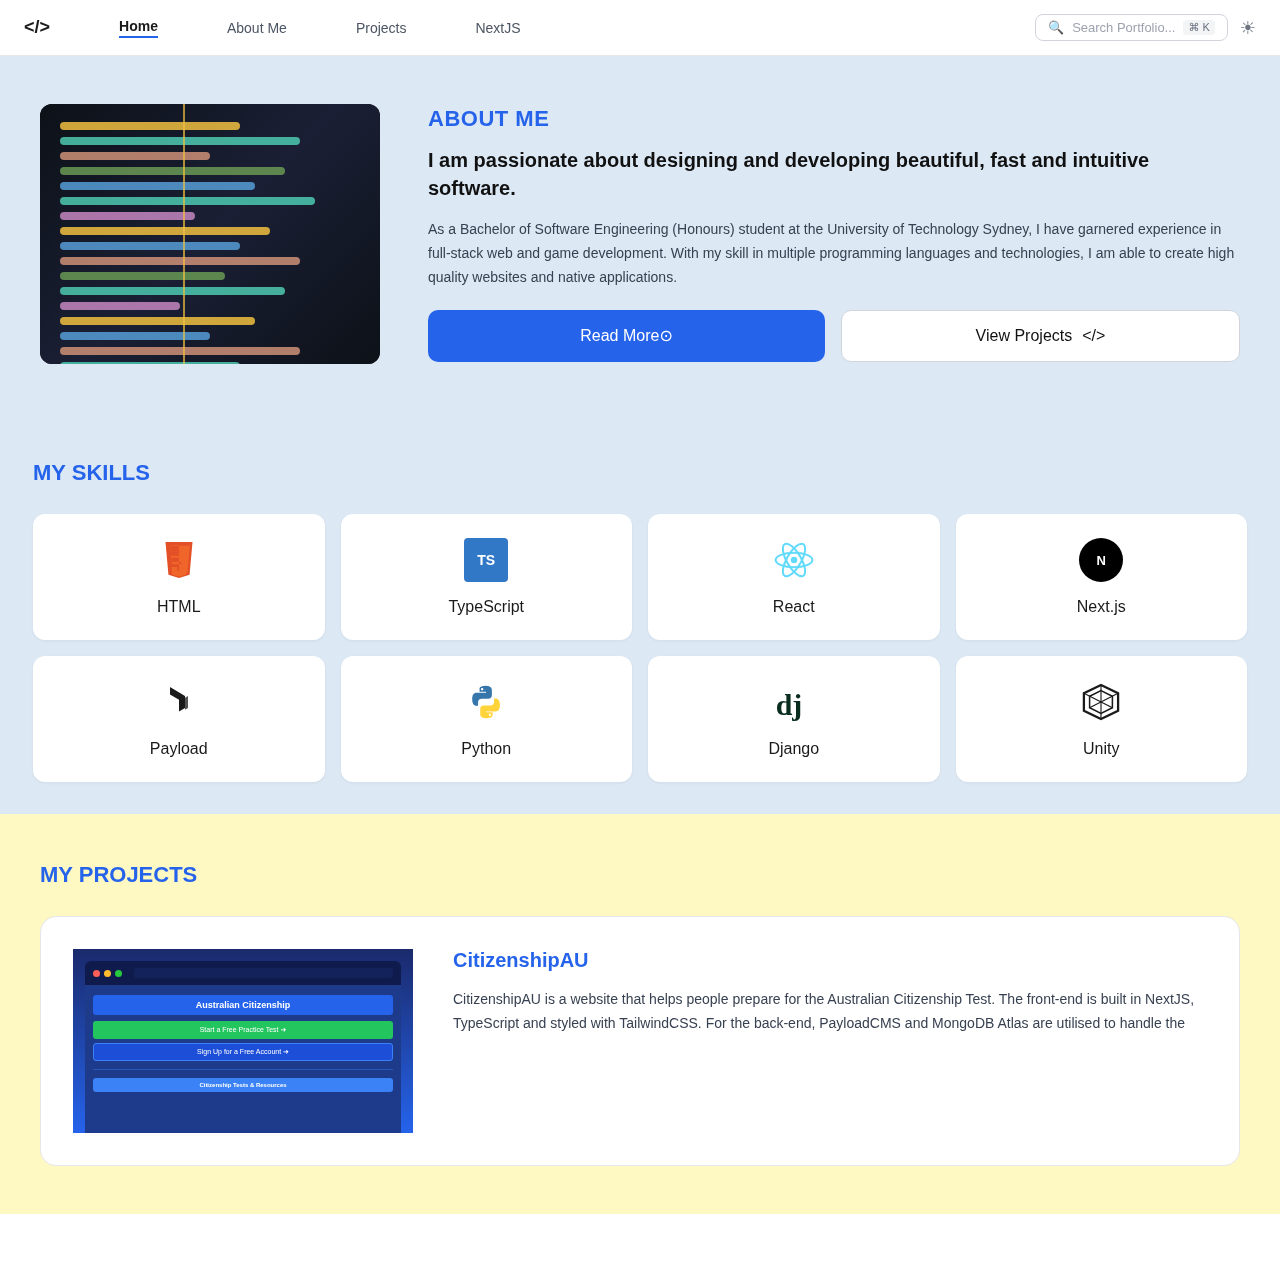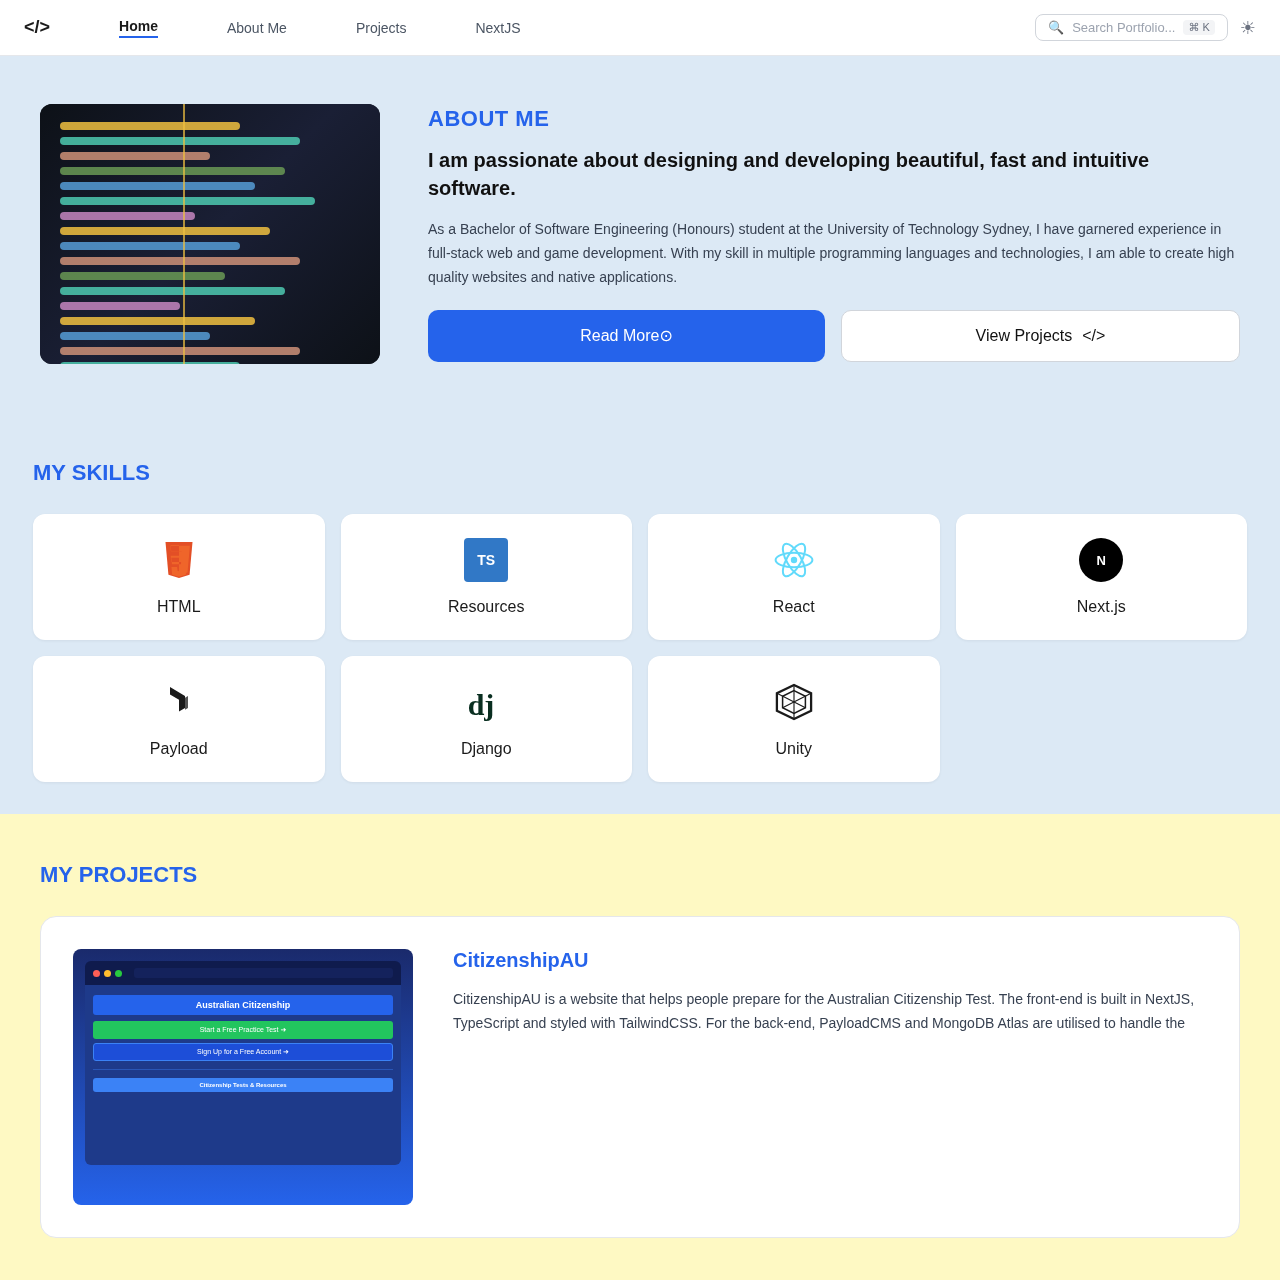--- a/index.html
+++ b/index.html
@@ -66,21 +66,21 @@
     }
     .skill-icon { width: 44px; height: 44px; display: flex; align-items: center; justify-content: center; font-size: 28px; flex-shrink: 0; }
     .and-more { text-align: right; font-size: 16px; color: #9ca3af; padding: 16px 0 4px; }
 
     
     .projects-section { background: #fef9c3; padding: 48px 40px; }
     .project-card {
       border: 1px solid #e5e7eb; border-radius: 16px; padding: 32px;
       display: flex; gap: 40px; align-items: flex-start; background: #fff;
     }
-    .project-img { width: 340px; height: 256px; border-radius: 8px; overflow: hidden; flex-shrink: 0; background: #1a1f3c; }
+    .project-img { width: 340px; height: 184px; border-radius: 0; overflow: hidden; flex-shrink: 0; background: #1a1f3c; }
     .project-img-inner { width: 100%; height: 100%; background: linear-gradient(180deg, #1a2a6c 0%, #2563eb 100%); padding: 12px; }
     .project-browser-bar { background: #0f1b4d; border-radius: 6px 6px 0 0; height: 24px; display: flex; align-items: center; padding: 0 8px; gap: 4px; }
     .browser-dot { width: 7px; height: 7px; border-radius: 50%; }
     .project-content { flex: 1; }
     .project-name { font-size: 20px; font-weight: 700; color: #2563eb; margin-bottom: 16px; }
     .project-desc { font-size: 14px; color: #374151; line-height: 1.7; }
     .ts-icon { background: #3178c6; color: #fff; border-radius: 4px; font-size: 14px; font-weight: 800; width: 44px; height: 44px; display: flex; align-items: center; justify-content: center; }
     .nextjs-icon { background: #000; color: #fff; border-radius: 50%; width: 44px; height: 44px; display: flex; align-items: center; justify-content: center; font-size: 13px; font-weight: 800; }
     .django-icon { color: #092e20; font-size: 22px; font-weight: 900; }
     .unity-icon { color: #1a1a1a; }
@@ -160,21 +160,21 @@
             <path fill="#ef652a" d="M16 2.7v26.5l7.6-2.1 2.1-23.8H8.3l.5 5h9.5l-.3 4H8.6l.5 5.4h8.8l-.6 6.5L16 25.9l-1.3-.4-.3-3.3H9.3l.6 7 6.1 1.7 6.1-1.7.8-9.4H9.7L9.2 14h13.1l.4-5.6H9.1L8.6 2.7z"></path>
           </svg>
       </div>
       <span>HTML</span>
     </div>
 
     <div class="skill-card">
       <div class="skill-icon">
         <div class="ts-icon">TS</div>
       </div>
-      <span>Resources</span>
+      <span>TypeScript</span>
     </div>
 
     <div class="skill-card">
       <div class="skill-icon">
         <svg width="40" height="40" viewBox="0 0 100 100">
           <ellipse cx="50" cy="50" rx="46" ry="18" fill="none" stroke="#61dafb" stroke-width="5"></ellipse>
           <ellipse cx="50" cy="50" rx="46" ry="18" fill="none" stroke="#61dafb" stroke-width="5" transform="rotate(60 50 50)"></ellipse>
           <ellipse cx="50" cy="50" rx="46" ry="18" fill="none" stroke="#61dafb" stroke-width="5" transform="rotate(120 50 50)"></ellipse>
           <circle cx="50" cy="50" r="8" fill="#61dafb"></circle>
         </svg>
@@ -192,20 +192,29 @@
     <div class="skill-card">
       <div class="skill-icon">
         <svg width="36" height="36" viewBox="0 0 24 24" fill="#1a1a1a">
           <path d="M6 2l10 6v8l-4 2.4V10.5L6 7V2z"></path>
           <path d="M18 8v8l-2 1.2V9.2L18 8z" fill="#555"></path>
         </svg>
       </div>
       <span>Payload</span>
     </div>
 
+    <div class="skill-card">
+      <div class="skill-icon">
+        <svg width="38" height="38" viewBox="0 0 110 110">
+          <path fill="#3776ab" d="M54.9 8C35 8 36.3 16.5 36.3 16.5l0.02 8.8H55.2v2.6H27.5S15 26.3 15 46.3C15 66.3 25.8 65.6 25.8 65.6H32v-9.4s-0.3-10.8 10.6-10.8H61.8s10.2 0.2 10.2-9.9V20.7C72 20.7 73.3 8 54.9 8zm-11 6.6c1.9 0 3.4 1.5 3.4 3.4s-1.5 3.4-3.4 3.4-3.4-1.5-3.4-3.4S42 14.6 44 14.6z"></path>
+          <path fill="#ffd43b" d="M55.4 102.2c19.9 0 18.6-8.5 18.6-8.5l-0.02-8.8H55.1v-2.6H82.8s12.5 1.6 12.5-18.4c0-20-10.8-19.3-10.8-19.3H78.3v9.4s0.3 10.8-10.6 10.8H48.5s-10.2-0.2-10.2 9.9v16.8C38.3 89.5 37 102.2 55.4 102.2zm11-6.6c-1.9 0-3.4-1.5-3.4-3.4s1.5-3.4 3.4-3.4 3.4 1.5 3.4 3.4S68.3 95.6 66.4 95.6z"></path>
+        </svg>
+      </div>
+      <span>Python</span>
+    </div>
 
     <div class="skill-card">
       <div class="skill-icon django-icon">
         <svg width="40" height="40" viewBox="0 0 24 24" fill="#092e20">
           <text x="1" y="20" font-size="18" font-weight="900" font-family="serif">dj</text>
         </svg>
       </div>
       <span>Django</span>
     </div>
 

